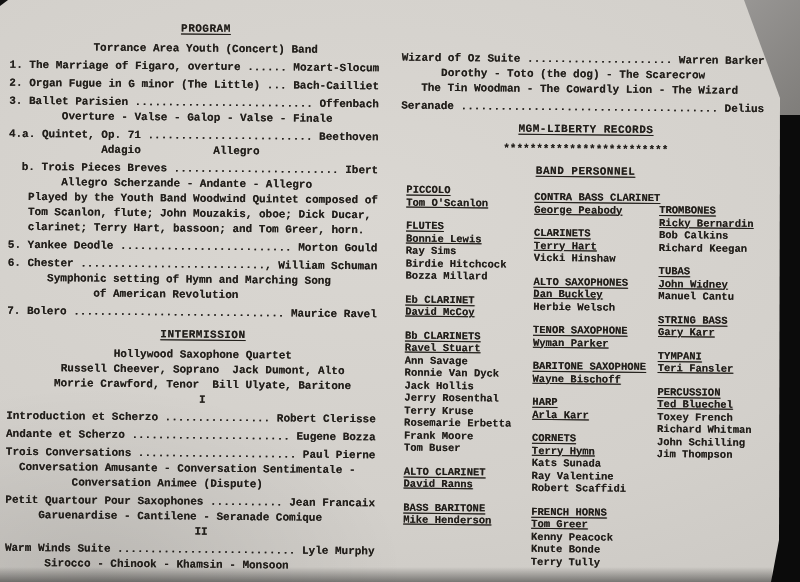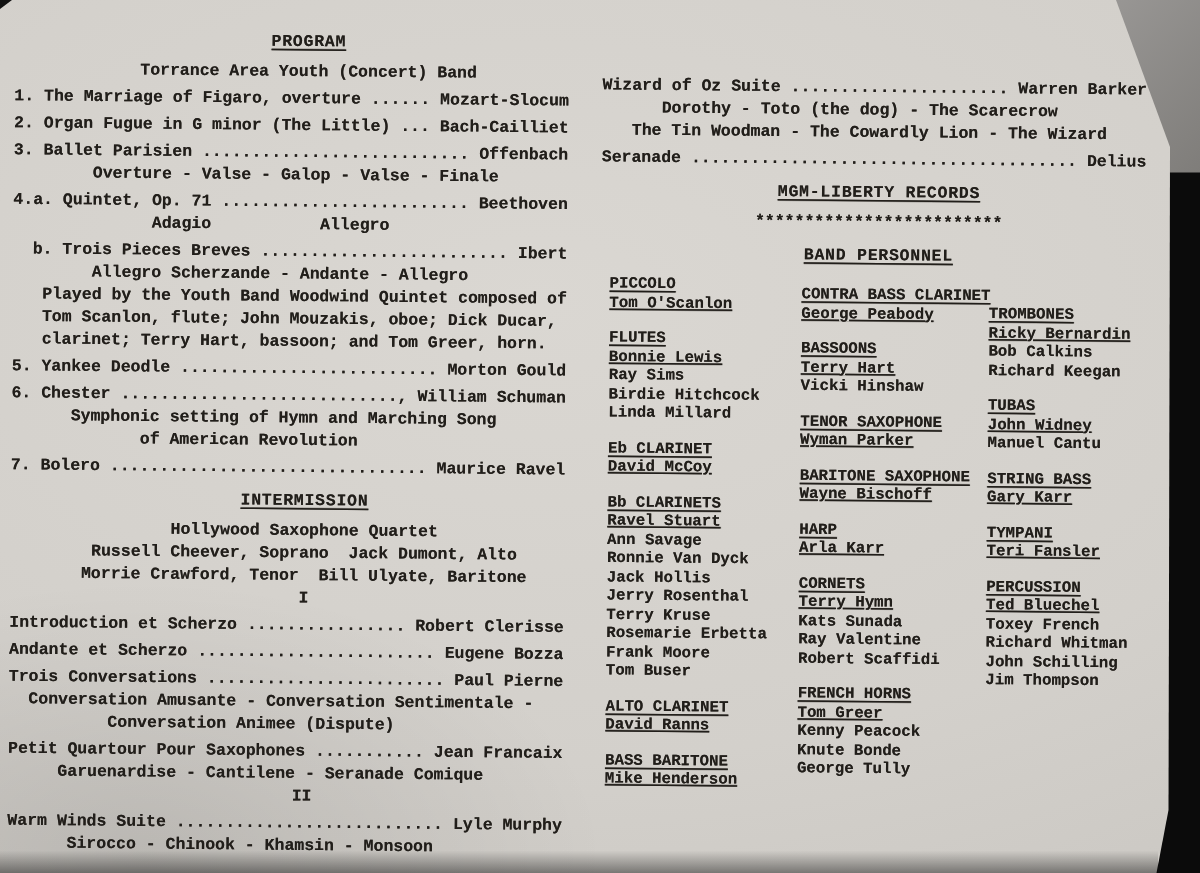--- a/index.html
+++ b/index.html
@@ -121,21 +121,21 @@
         <div class="pcol c1">
           <div class="psec">
             <div><span class="phead">PICCOLO</span></div>
             <div><span class="pname1">Tom O'Scanlon</span></div>
           </div>
           <div class="psec">
             <div><span class="phead">FLUTES</span></div>
             <div><span class="pname1">Bonnie Lewis</span></div>
             <div>Ray Sims</div>
             <div>Birdie Hitchcock</div>
-            <div>Linda Millard</div>
+            <div>Bozza Millard</div>
           </div>
           <div class="psec">
             <div><span class="phead">Eb CLARINET</span></div>
             <div><span class="pname1">David McCoy</span></div>
           </div>
           <div class="psec">
             <div><span class="phead">Bb CLARINETS</span></div>
             <div><span class="pname1">Ravel Stuart</span></div>
             <div>Ann Savage</div>
             <div>Ronnie Van Dyck</div>
@@ -154,23 +154,28 @@
             <div><span class="phead">BASS BARITONE</span></div>
             <div><span class="pname1">Mike Henderson</span></div>
           </div>
         </div>
         <div class="pcol c2">
           <div class="psec">
             <div><span class="phead">CONTRA BASS CLARINET</span></div>
             <div><span class="pname1">George Peabody</span></div>
           </div>
           <div class="psec">
-            <div><span class="phead">BASSOONS</span></div>
+            <div><span class="phead">CLARINETS</span></div>
             <div><span class="pname1">Terry Hart</span></div>
             <div>Vicki Hinshaw</div>
+          </div>
+          <div class="psec">
+            <div><span class="phead">ALTO SAXOPHONES</span></div>
+            <div><span class="pname1">Dan Buckley</span></div>
+            <div>Herbie Welsch</div>
           </div>
           <div class="psec">
             <div><span class="phead">TENOR SAXOPHONE</span></div>
             <div><span class="pname1">Wyman Parker</span></div>
           </div>
           <div class="psec">
             <div><span class="phead">BARITONE SAXOPHONE</span></div>
             <div><span class="pname1">Wayne Bischoff</span></div>
           </div>
           <div class="psec">
@@ -182,21 +187,21 @@
             <div><span class="pname1">Terry Hymn</span></div>
             <div>Kats Sunada</div>
             <div>Ray Valentine</div>
             <div>Robert Scaffidi</div>
           </div>
           <div class="psec">
             <div><span class="phead">FRENCH HORNS</span></div>
             <div><span class="pname1">Tom Greer</span></div>
             <div>Kenny Peacock</div>
             <div>Knute Bonde</div>
-            <div>George Tully</div>
+            <div>Terry Tully</div>
           </div>
         </div>
         <div class="pcol c3">
           <div class="psec">
             <div><span class="phead">TROMBONES</span></div>
             <div><span class="pname1">Ricky Bernardin</span></div>
             <div>Bob Calkins</div>
             <div>Richard Keegan</div>
           </div>
           <div class="psec">

